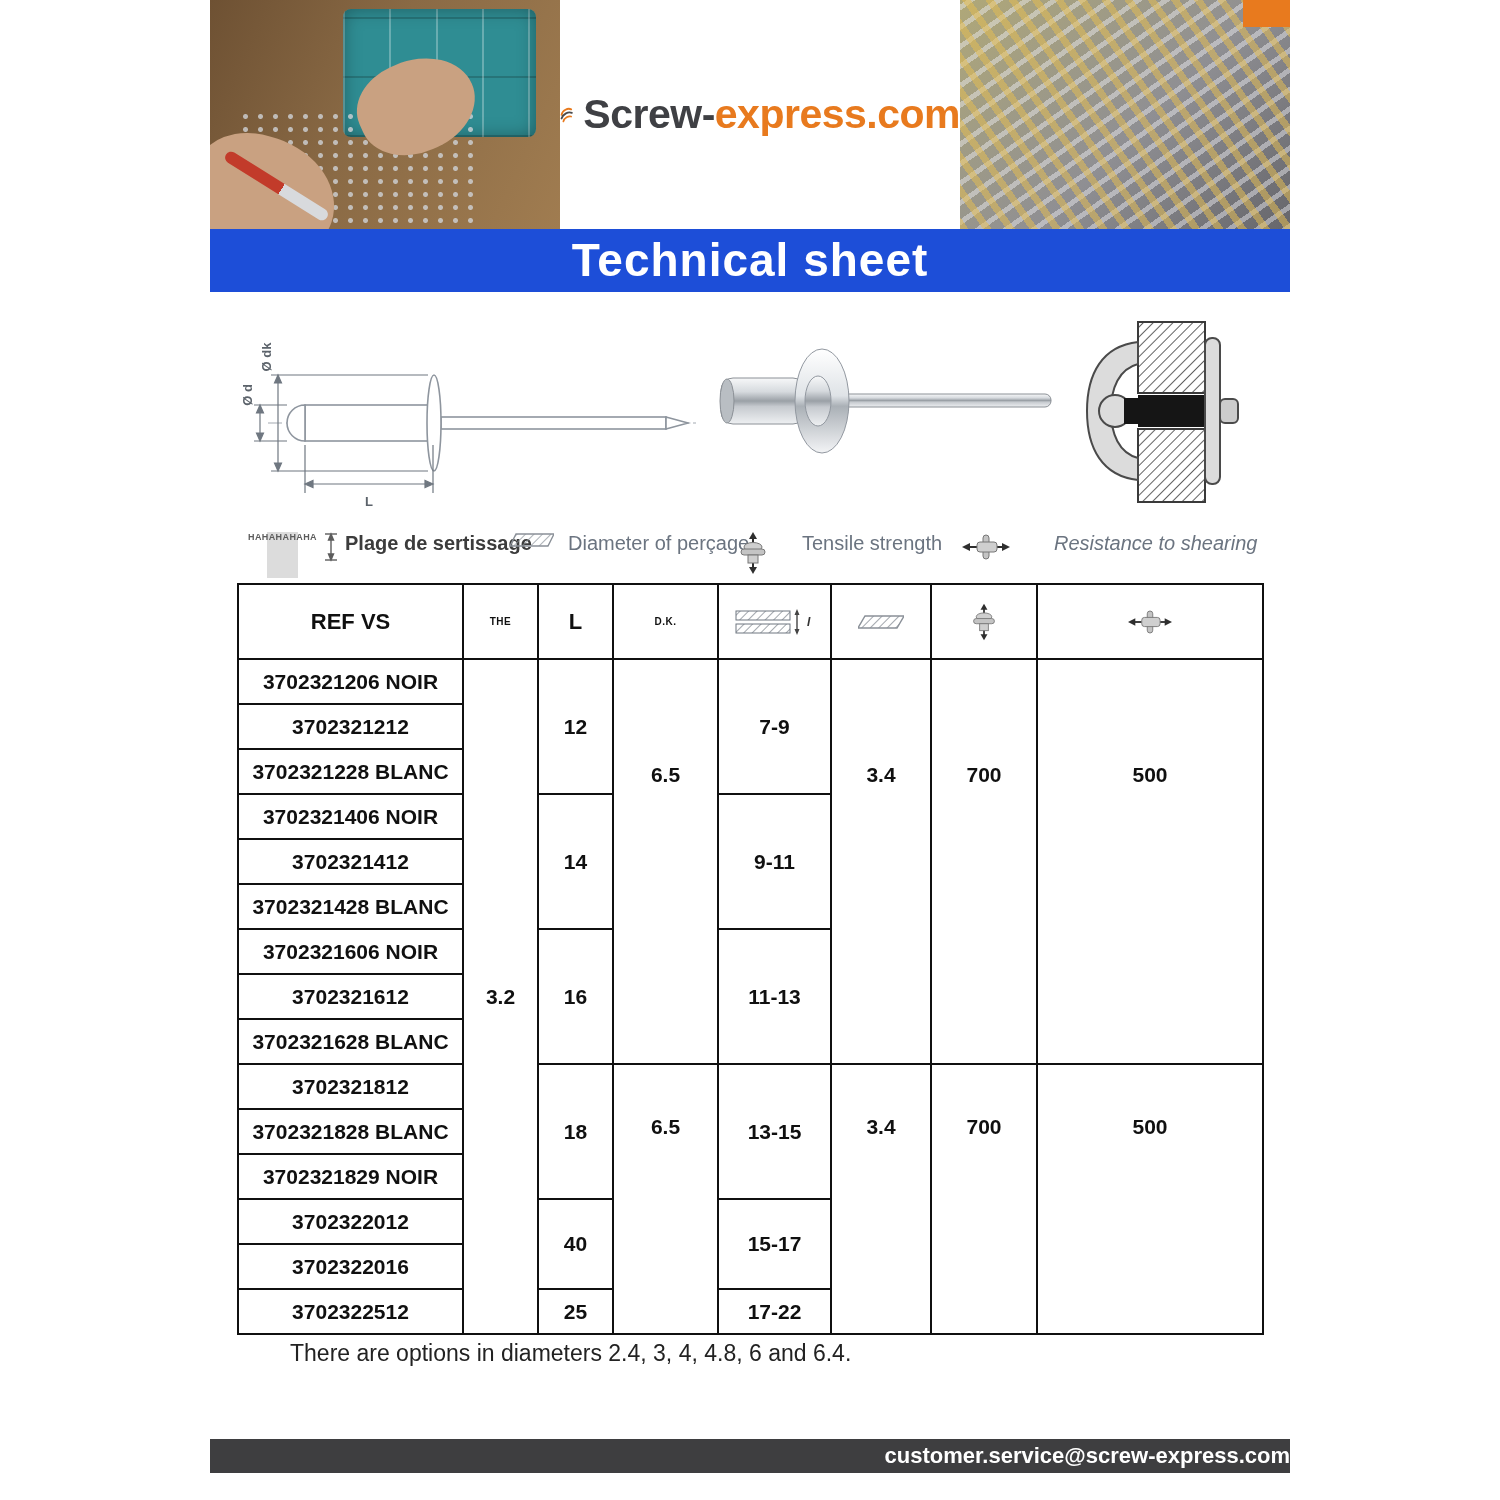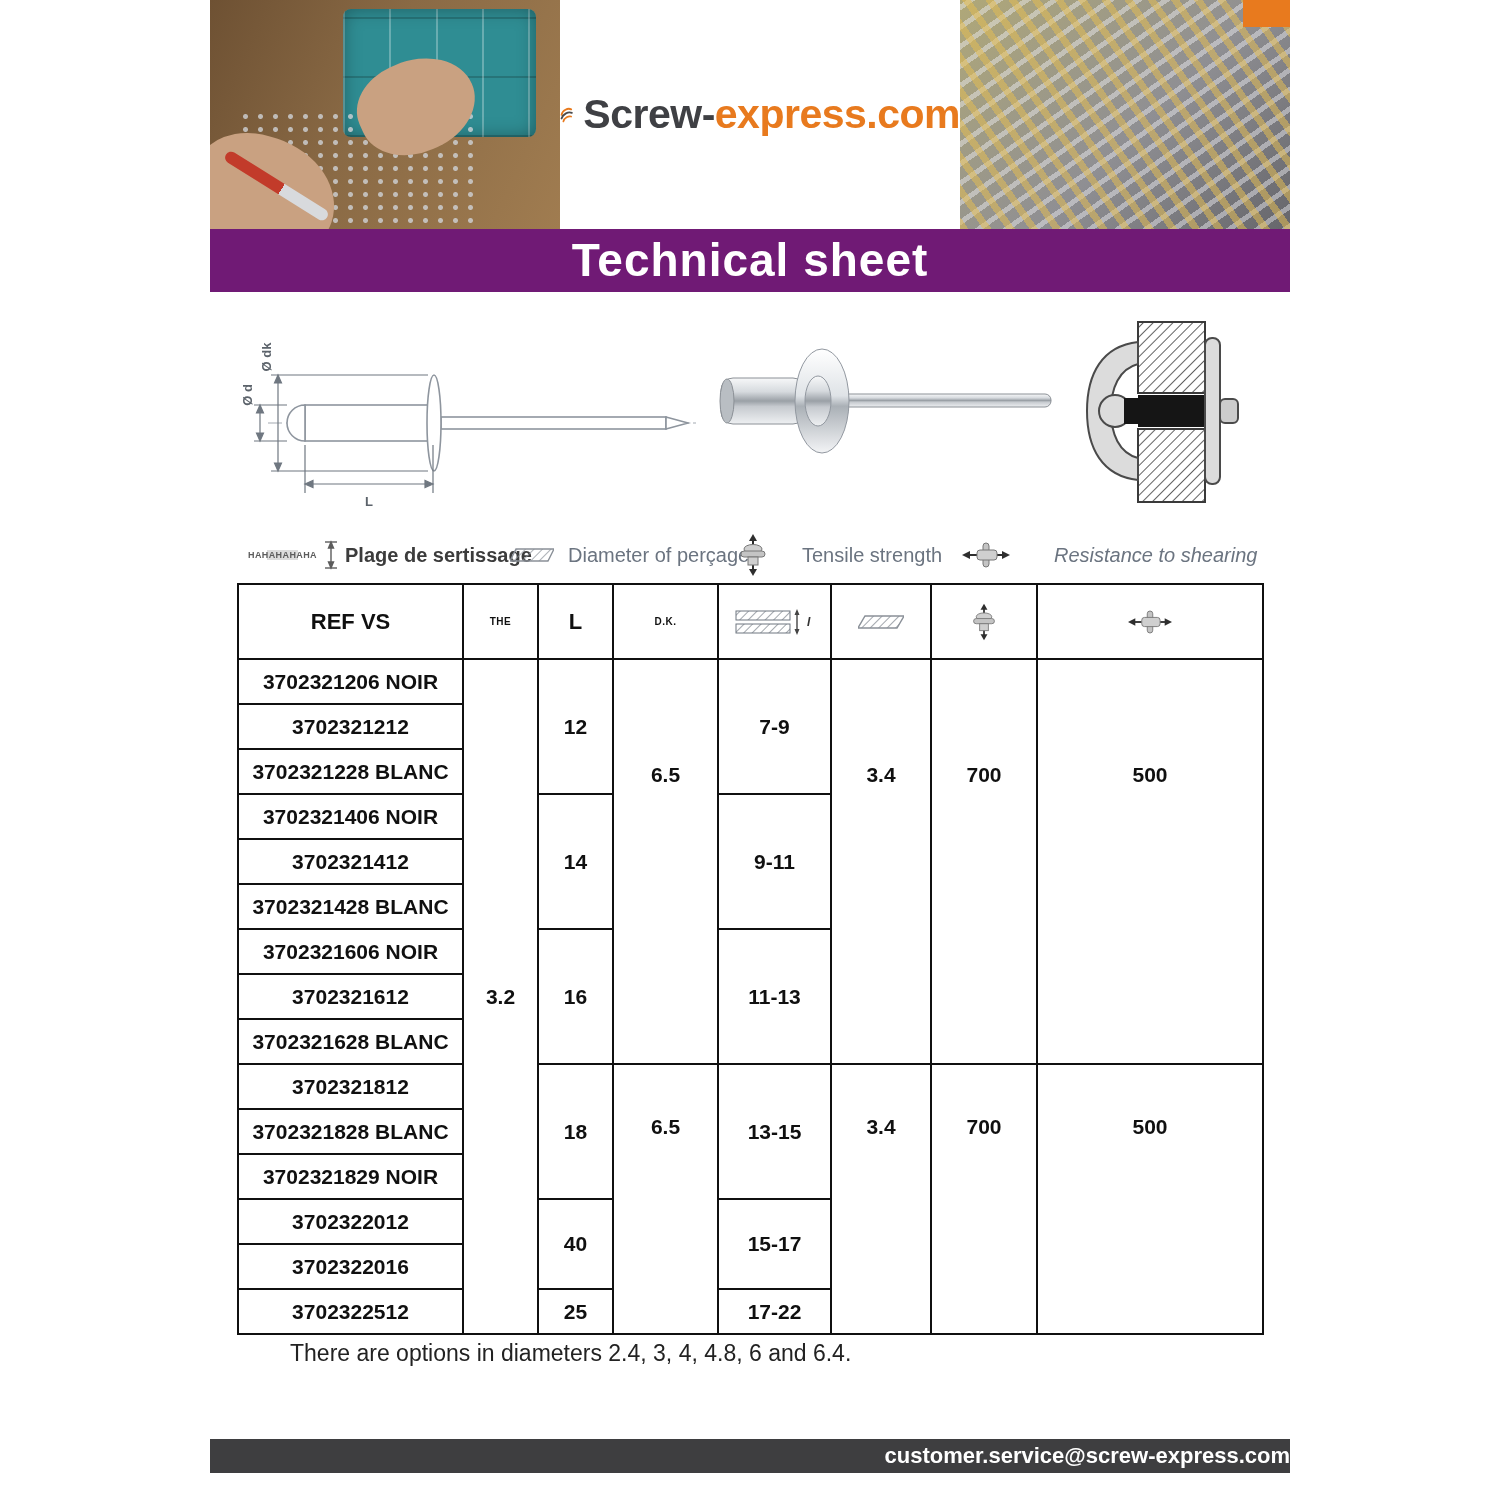--- a/index.html
+++ b/index.html
@@ -31,31 +31,31 @@
     background:linear-gradient(90deg,#c23b2a 0 55%, #d8dadd 55%); transform:rotate(32deg); border-radius:6px; }
   .corner-accent { position:absolute; left:1243px; top:0; width:47px; height:27px; background:#e87a1e; }
 
   .logo-area { position:absolute; left:560px; top:0; width:400px; height:229px;
     display:flex; align-items:center; justify-content:center; gap:10px; }
   .logo-text { font-size:41px; font-weight:700; letter-spacing:-0.5px; white-space:nowrap; }
   .logo-text .dark { color:#3f4044; }
   .logo-text .orange { color:#e87a1e; }
 
   .banner { position:absolute; left:210px; top:229px; width:1080px; height:63px;
-    background:#701a75; color:#ffffff; font-size:46px; font-weight:700;
+    background:#1d4ed8; color:#ffffff; font-size:46px; font-weight:700;
     text-align:center; line-height:62px; letter-spacing:1px; }
 
   
   .tech-drawing { position:absolute; left:238px; top:305px; }
   .rivet-photo  { position:absolute; left:715px; top:338px; }
   .cross-section{ position:absolute; left:1078px; top:318px; }
 
   
   .legend { position:absolute; left:210px; top:532px; width:1080px; height:46px; }
-  .leg { position:absolute; display:flex; align-items:center; height:46px; }
+  .leg { position:absolute; display:flex; height:46px; }
   .leg .lbl { font-size:20px; color:#6b7480; }
   #leg1 { left:38px;  gap:8px; }
   #leg1 .lbl { color:#3c3c3c; font-weight:700; }
   #leg2 { left:300px; gap:14px; }
   #leg3 { left:528px; gap:34px; }
   #leg4 { left:752px; gap:44px;font-style:italic; }
   .haha { font-size:9px; letter-spacing:.4px; color:#5c5c5c; font-weight:700;
     background:linear-gradient(to right, rgba(0,0,0,0) 28%, #dcdcdc 28%, #dcdcdc 72%, rgba(0,0,0,0) 72%); }
 
   

